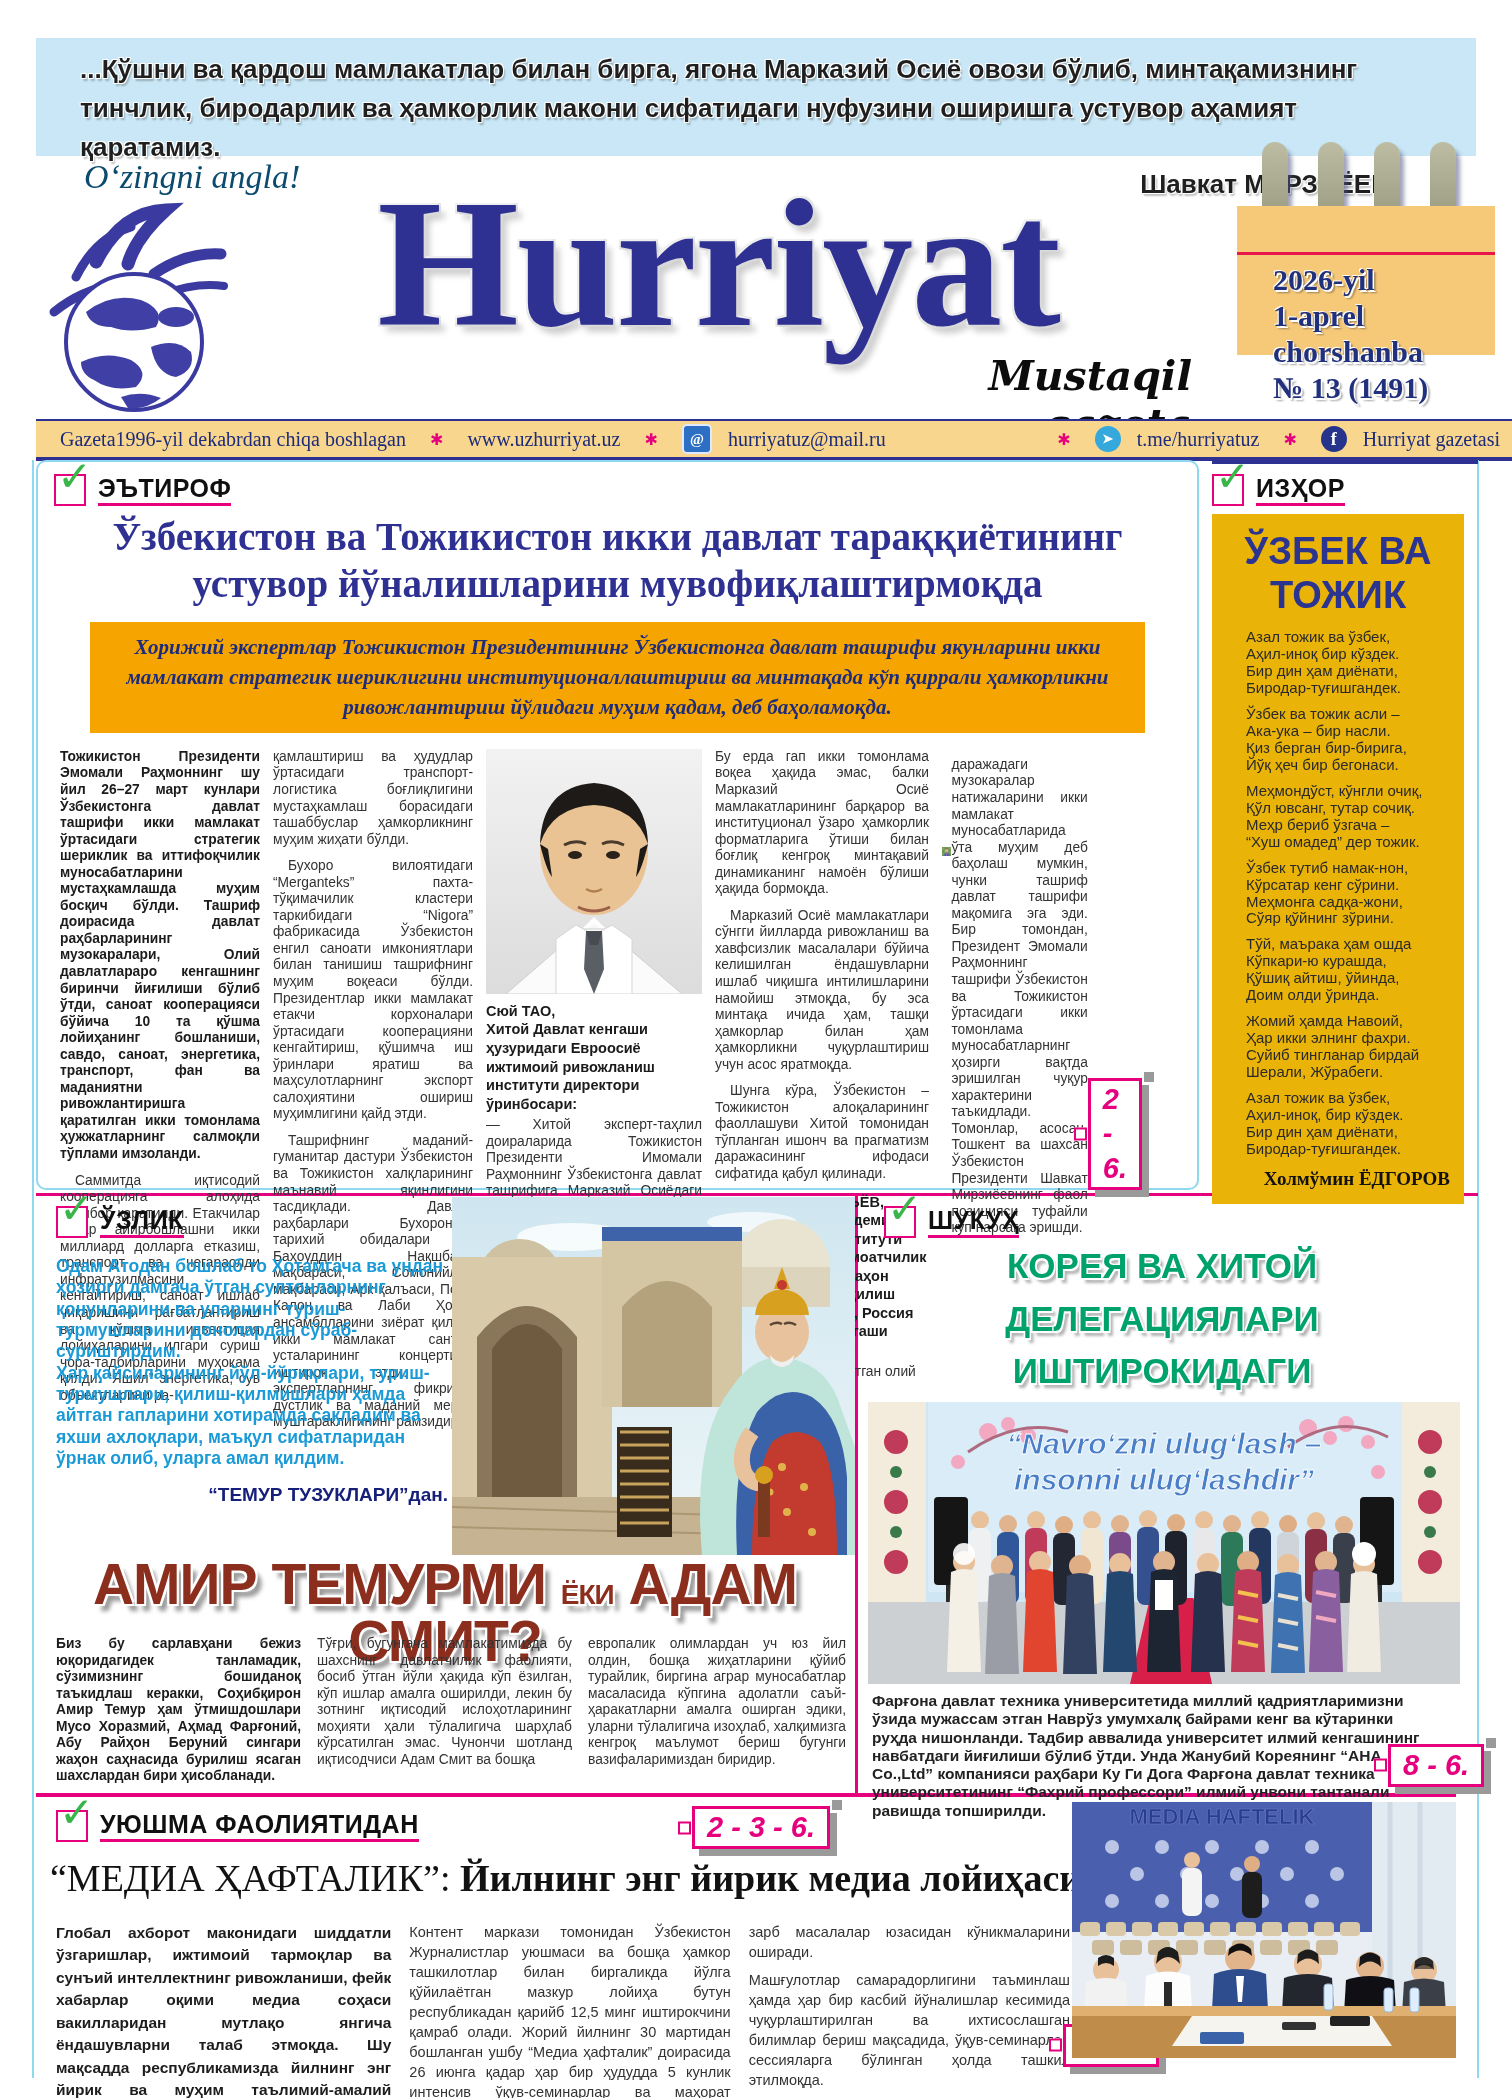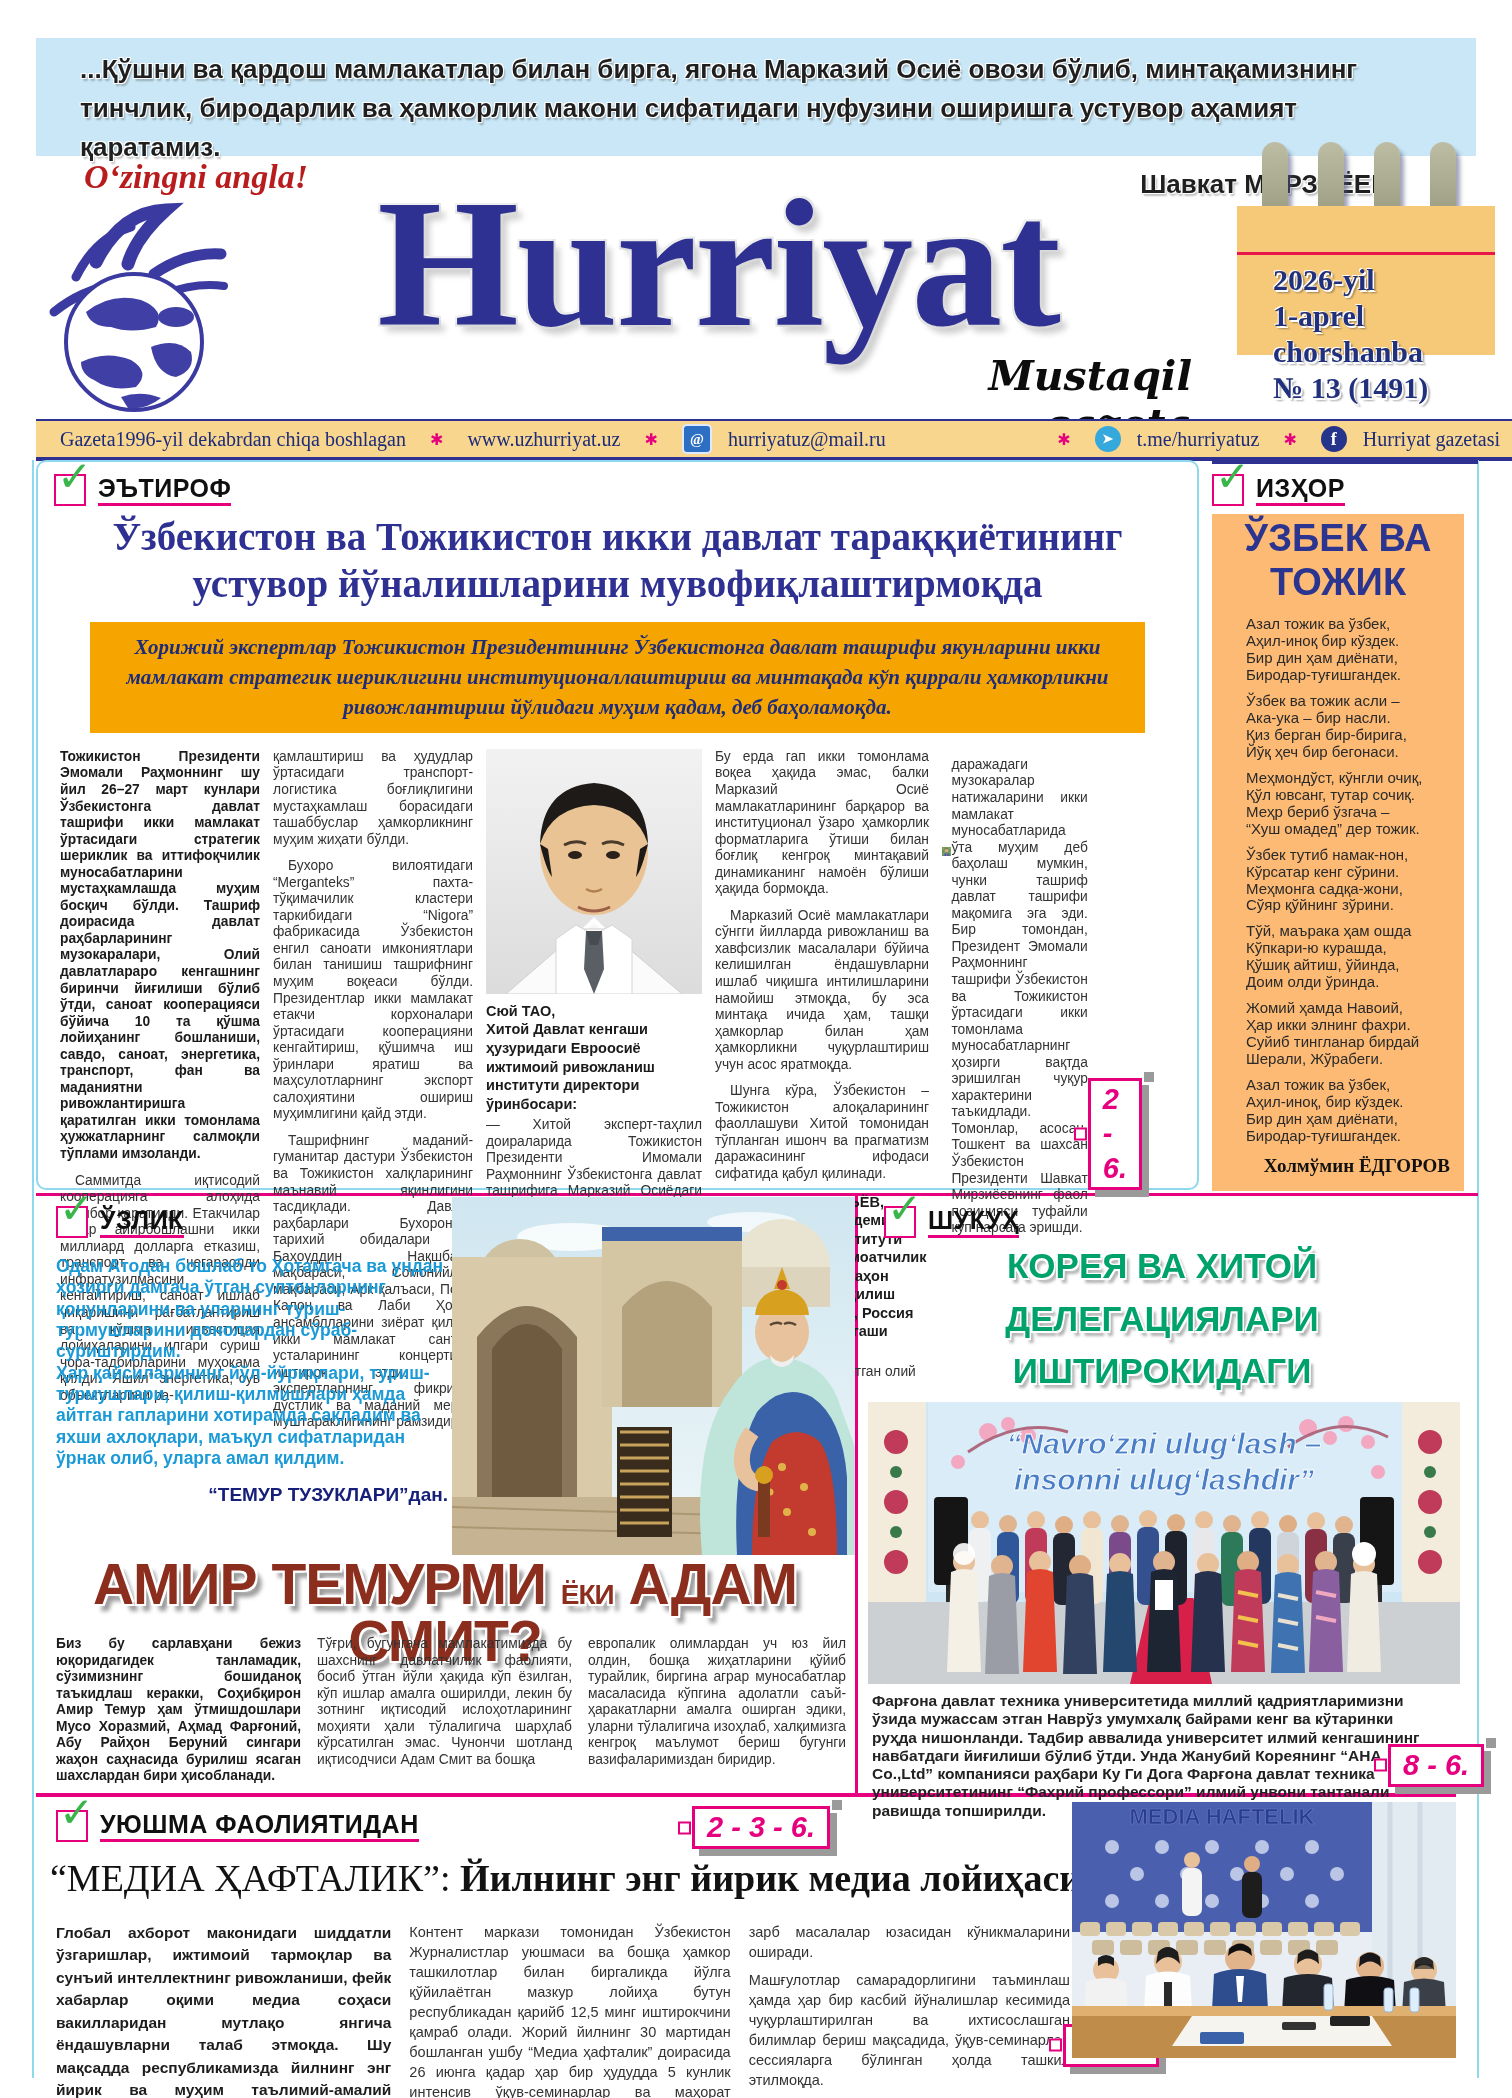--- a/index.html
+++ b/index.html
@@ -6,22 +6,22 @@
   .page{position:relative;width:1512px;height:2098px;background:#fff;overflow:hidden;
         font-family:"Liberation Sans","DejaVu Sans",sans-serif;margin:0 auto;}
   .abs{position:absolute;}
   
   .banner{left:36px;top:38px;width:1440px;height:118px;background:#c9e7f6;box-sizing:border-box;padding:12px 40px 0 44px;}
   .banner-quote{font-size:26px;font-weight:bold;color:#1f1f1f;line-height:1.5;
       text-shadow:1px 1px 0 #fff,-1px -1px 0 #fff,1px -1px 0 #fff,-1px 1px 0 #fff,2px 3px 2px rgba(0,0,0,.25);}
   .banner-sig{text-align:right;padding-right:46px;font-size:26px;font-weight:bold;color:#1f1f1f;margin-top:2px;
       text-shadow:1px 1px 0 #fff,-1px -1px 0 #fff,2px 3px 2px rgba(0,0,0,.25);}
   
-  .slogan{left:84px;top:158px;font-family:"Liberation Serif","DejaVu Serif",serif;font-style:italic;font-weight:bold;
-      font-size:34px;color:#b91c1c;}
+  .slogan{left:84px;top:158px;font-family:"Liberation Serif","DejaVu Serif",serif;font-style:italic;font-weight:normal;
+      font-size:34px;color:#0c4a6e;}
   .title{left:238px;top:148px;width:960px;text-align:center;font-family:"Liberation Serif","DejaVu Serif",serif;
       font-weight:bold;font-size:182px;line-height:1.28;color:#2e3192;letter-spacing:-2px;
       text-shadow:2px 2px 0 #d9d9d9,-2px -2px 0 #efefef,2px -2px 0 #e5e5e5,-2px 2px 0 #e5e5e5,6px 7px 6px rgba(0,0,0,.2);}
   .subtitle{left:856px;top:352px;width:336px;text-align:right;font-family:"DejaVu Serif","Liberation Serif",serif;
       font-style:italic;font-weight:bold;font-size:41px;color:#0c0c0c;}
   .ring{top:142px;width:26px;height:92px;border-radius:13px;background:linear-gradient(180deg,#bcbda2 0%,#9a9b80 85%);
       box-shadow:4px 6px 4px rgba(80,85,130,.55);}
   .datebox{left:1237px;top:206px;width:258px;height:149px;background:#f6c979;}
   .datebox-line{position:absolute;left:0;right:0;top:46px;height:3px;background:#e8174b;}
   .datebox-text{padding:56px 0 0 36px;font-family:"Liberation Serif","DejaVu Serif",serif;font-weight:bold;
@@ -61,21 +61,21 @@
   .c5{display:flex;flex-direction:row;}
   
   .pref{position:relative;display:inline-block;background:#fff;border:3px solid #e6007e;color:#e6007e;
       font-weight:bold;font-style:italic;font-size:29px;line-height:1.2;padding:1px 12px;box-shadow:7px 7px 0 #9a9a9a;}
   .pref::before{content:"";position:absolute;left:-17px;top:50%;transform:translateY(-50%);width:9px;height:9px;
       background:#fff;border:2px solid #e6007e;}
   .pref::after{content:"";position:absolute;right:-15px;top:-9px;width:10px;height:10px;background:#9a9a9a;}
   
   .izhor{left:1212px;top:458px;width:266px;}
   .izhor-bar{height:6px;background:#2e3192;margin-bottom:10px;}
-  .poembox{margin-top:8px;width:252px;background:#fdba74;padding:3px 0 14px;box-sizing:border-box;}
+  .poembox{margin-top:8px;width:252px;background:#eab308;padding:16px 0 14px;box-sizing:border-box;}
   .poem-title{text-align:center;font-weight:bold;font-size:38px;line-height:1.15;color:#2b3590;margin-bottom:12px;}
   .stanza{white-space:pre-line;padding-left:34px;padding-right:6px;font-size:15px;line-height:1.13;color:#2a2a2a;margin-bottom:9px;}
   .poem-author{text-align:right;padding-right:14px;margin-top:10px;font-family:"Liberation Serif",serif;
       font-weight:bold;font-size:19px;color:#111;}
   
   .vline{width:2px;background:#8fd9ee;}
   .mag{background:#e6007e;}
   
   .ozlik-quote{left:56px;top:1256px;width:392px;font-size:17.5px;font-weight:bold;color:#1a9ad6;line-height:1.22;}
   .ozlik-quote p{margin:0;}

